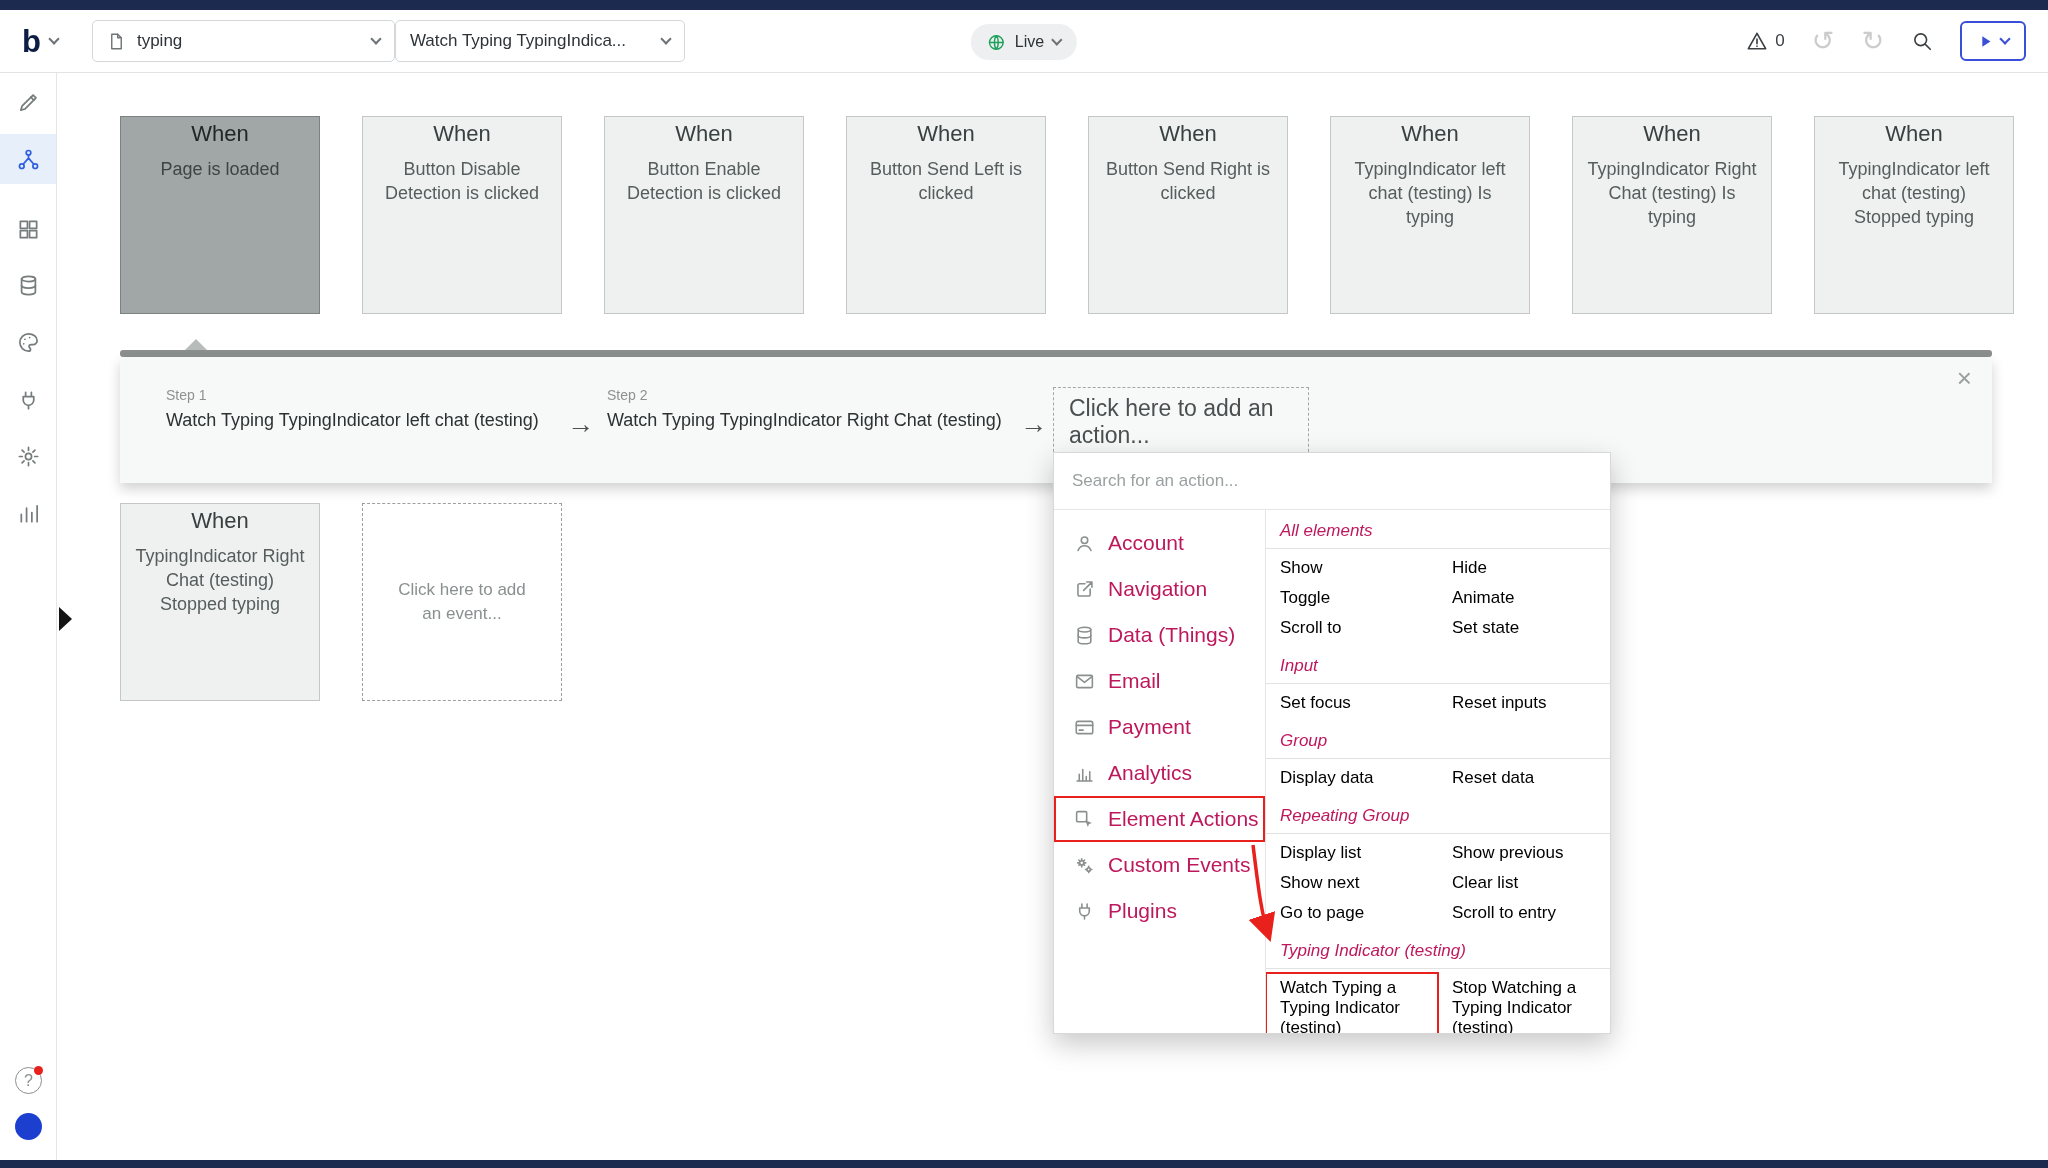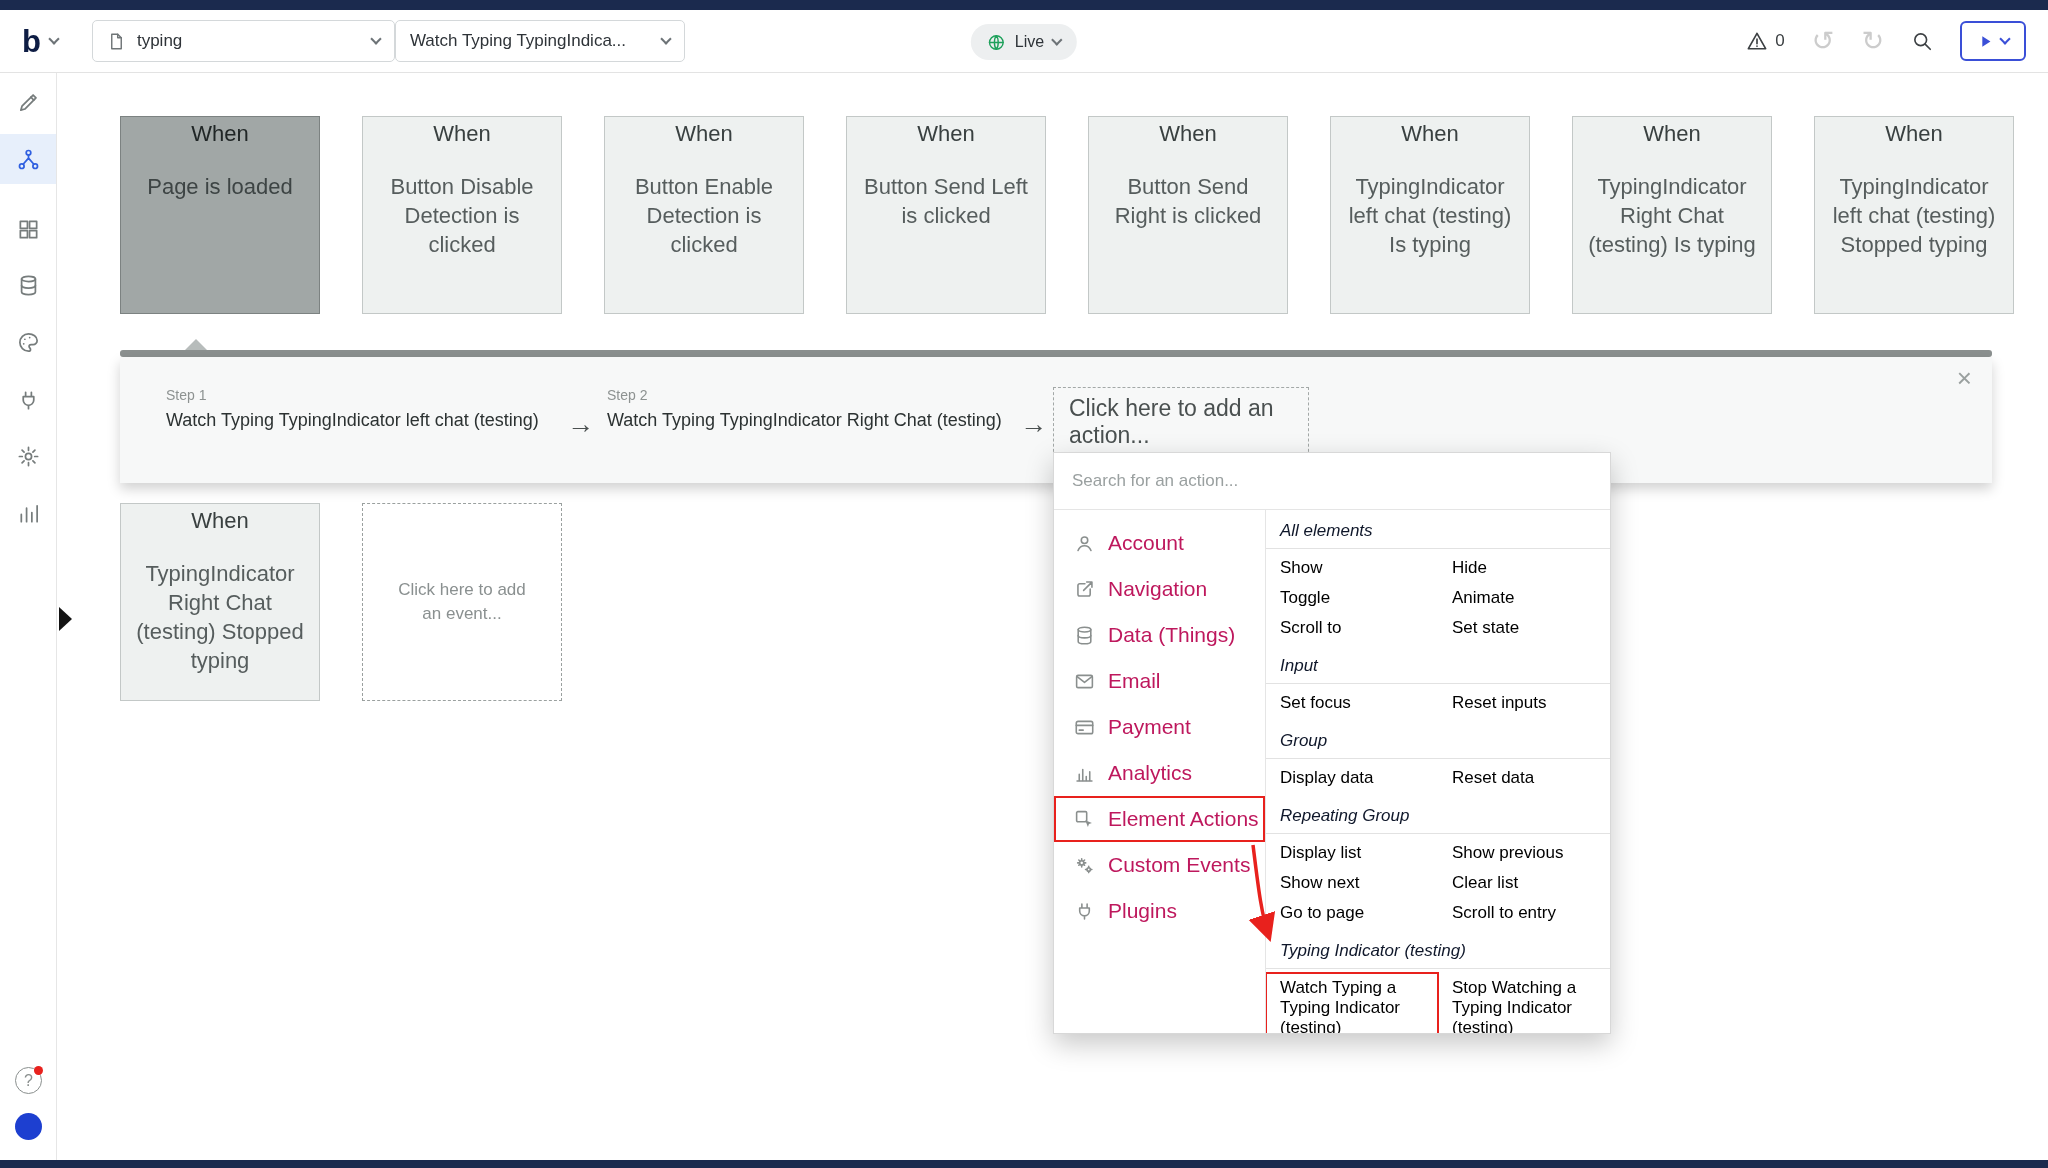--- a/index.html
+++ b/index.html
@@ -50,21 +50,21 @@
   .help-circle::after{content:"";position:absolute;top:-2px;right:-2px;width:9px;height:9px;border-radius:50%;background:var(--annotation-red)}
   .blue-dot{position:absolute;left:15px;top:1040px;width:27px;height:27px;border-radius:50%;background:#1d3fd0;cursor:pointer}
 
   
   .canvas{position:absolute;left:57px;top:73px;right:0;bottom:8px;background:#fff;overflow:hidden}
   .events-row{position:absolute;left:63px;top:43px;display:flex;gap:42px}
   .events-row2{position:absolute;left:63px;top:430px;display:flex;gap:42px}
   .gen-cards{display:flex;gap:42px}
   .event-card{width:200px;height:198px;background:#eef1f0;border:1px solid #c3c8c7;padding:4px 12px 10px;text-align:center;cursor:pointer;flex:none}
   .card-title{font-size:22px;color:#394040}
-  .card-sub{font-size:22px;color:#565d5d;margin-top:25px;line-height:1.32}
+  .card-sub{font-size:18px;color:#565d5d;margin-top:11px;line-height:1.32}
   .event-card.selected{background:#a1a7a6;border-color:#7c8281}
   .event-card.selected .card-title{color:#202626}
   .event-card.selected .card-sub{color:#3d4444}
   .add-event-box{width:200px;height:198px;border:1px dashed #9aa09f;display:flex;align-items:center;justify-content:center;padding:0 26px;text-align:center;font-size:17px;color:#8a9090;line-height:1.4;cursor:pointer;flex:none}
 
   
   .step-panel{position:absolute;left:63px;top:277px;width:1872px;z-index:10}
   .panel-notch{position:absolute;left:65px;top:-11px;width:0;height:0;border-left:11px solid transparent;border-right:11px solid transparent;border-bottom:11px solid #b7bcbb}
   .panel-bar{height:7px;background:#8b908f;border-radius:3px;cursor:pointer}
   .panel-body{background:#f7f8f8;box-shadow:0 6px 12px rgba(0,0,0,.18);height:126px;position:relative}
@@ -83,21 +83,21 @@
   .popup{position:absolute;left:996px;top:379px;width:558px;height:582px;background:#fff;border:1px solid #d8d8d8;box-shadow:0 10px 26px rgba(0,0,0,.22);z-index:40;display:flex;flex-direction:column}
   .popup-search{height:57px;border-bottom:1px solid #e5e5e5;display:flex;align-items:center;padding:0 18px;flex:none}
   .popup-search input{border:none;outline:none;font-size:17px;width:100%;color:#333;font-family:inherit;background:transparent}
   .popup-search input::placeholder{color:#9aa0a0}
   .popup-body{flex:1;display:flex;min-height:0}
   .cat-col{width:212px;border-right:1px solid #e5e5e5;padding-top:10px;flex:none}
   .cat-item{height:46px;display:flex;align-items:center;gap:13px;padding-left:20px;font-size:21px;color:#be185d;cursor:pointer}
   .cat-icon{width:21px;height:21px;color:#8a8f8e;flex:none;display:inline-flex}
   .cat-item.highlighted{outline:2px solid var(--annotation-red);outline-offset:-2px}
   .menu-col{flex:1;padding-top:2px;overflow:hidden}
-  .section-header{font-style:italic;font-size:17px;color:#0f172a;padding:9px 14px 7px;border-bottom:1px solid #e2e2e2}
+  .section-header{font-style:italic;font-size:17px;color:#be185d;padding:9px 14px 7px;border-bottom:1px solid #e2e2e2}
   .section-items{display:grid;grid-template-columns:1fr 1fr;padding:4px 0}
   .action-item{font-size:17px;color:#000000;padding:5px 8px 5px 14px;line-height:1.18;cursor:pointer}
   .action-item.highlighted{outline:2px solid var(--annotation-red);outline-offset:-1px}
 
   
   .annot-layer{position:absolute;inset:0;pointer-events:none;z-index:60}
   .annot-arrow{stroke:var(--annotation-red);stroke-width:3.5;fill:none}
   .annot-head{fill:var(--annotation-red)}
   .left-marker{position:absolute;left:2px;top:534px;width:0;height:0;border-top:12px solid transparent;border-bottom:12px solid transparent;border-left:13px solid #141414}
 </style>

